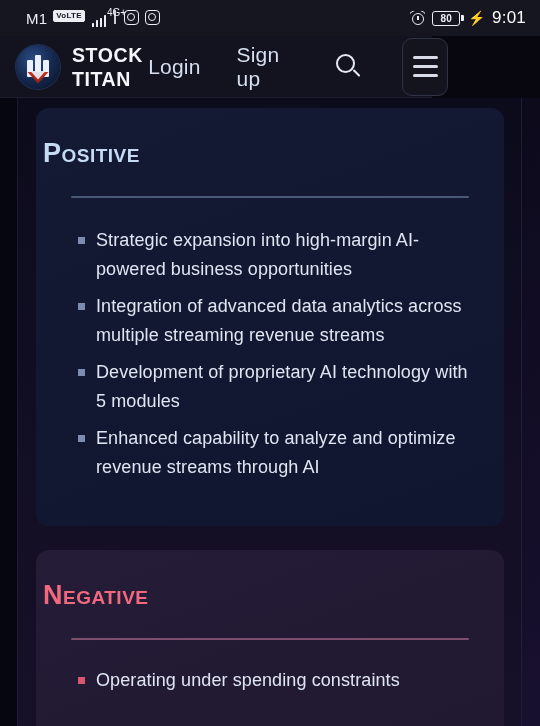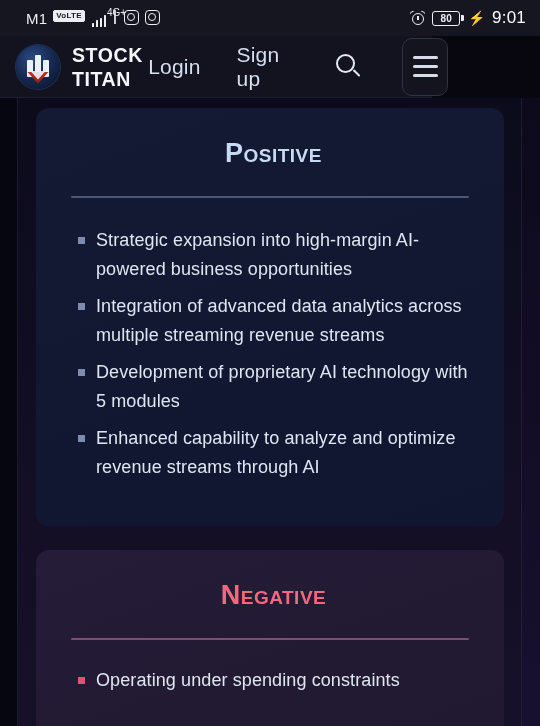--- a/index.html
+++ b/index.html
@@ -163,21 +163,21 @@
   }
   .card-positive{
     top:10px; height:418px;
     background:linear-gradient(160deg,#141a33 0%, #121831 45%, #101630 100%);
   }
   .card-negative{
     top:452px; height:270px;
     background:linear-gradient(160deg,#251c38 0%, #221a33 50%, #1f1830 100%);
   }
   .card-title{
-    text-align:center; padding-top:30px;
+    padding-top:30px;
     font-size:27px; font-weight:700;
     font-variant:small-caps;
     letter-spacing:.5px;
     padding-left:7px;
   }
   .title-positive{ color:#c6daf5; }
   .title-negative{ color:#f2697f; }
   .divider{
     height:2px; margin:27px auto 0; width:398px; border-radius:1px;
   }

